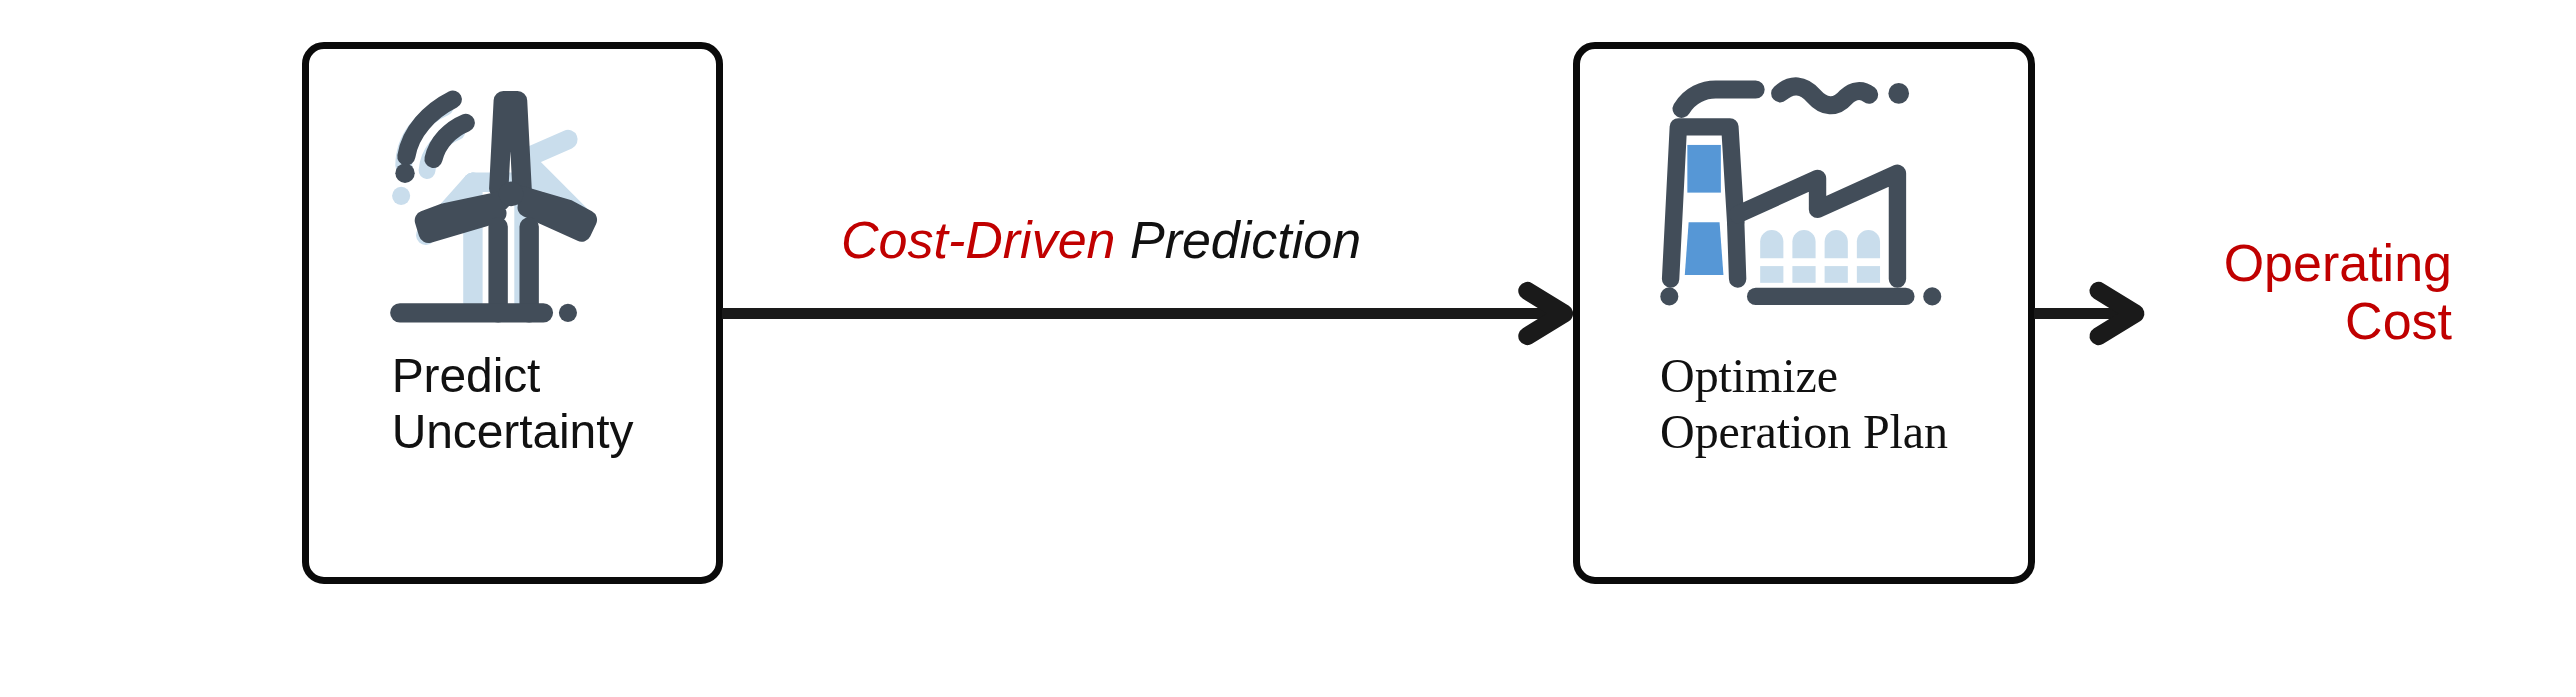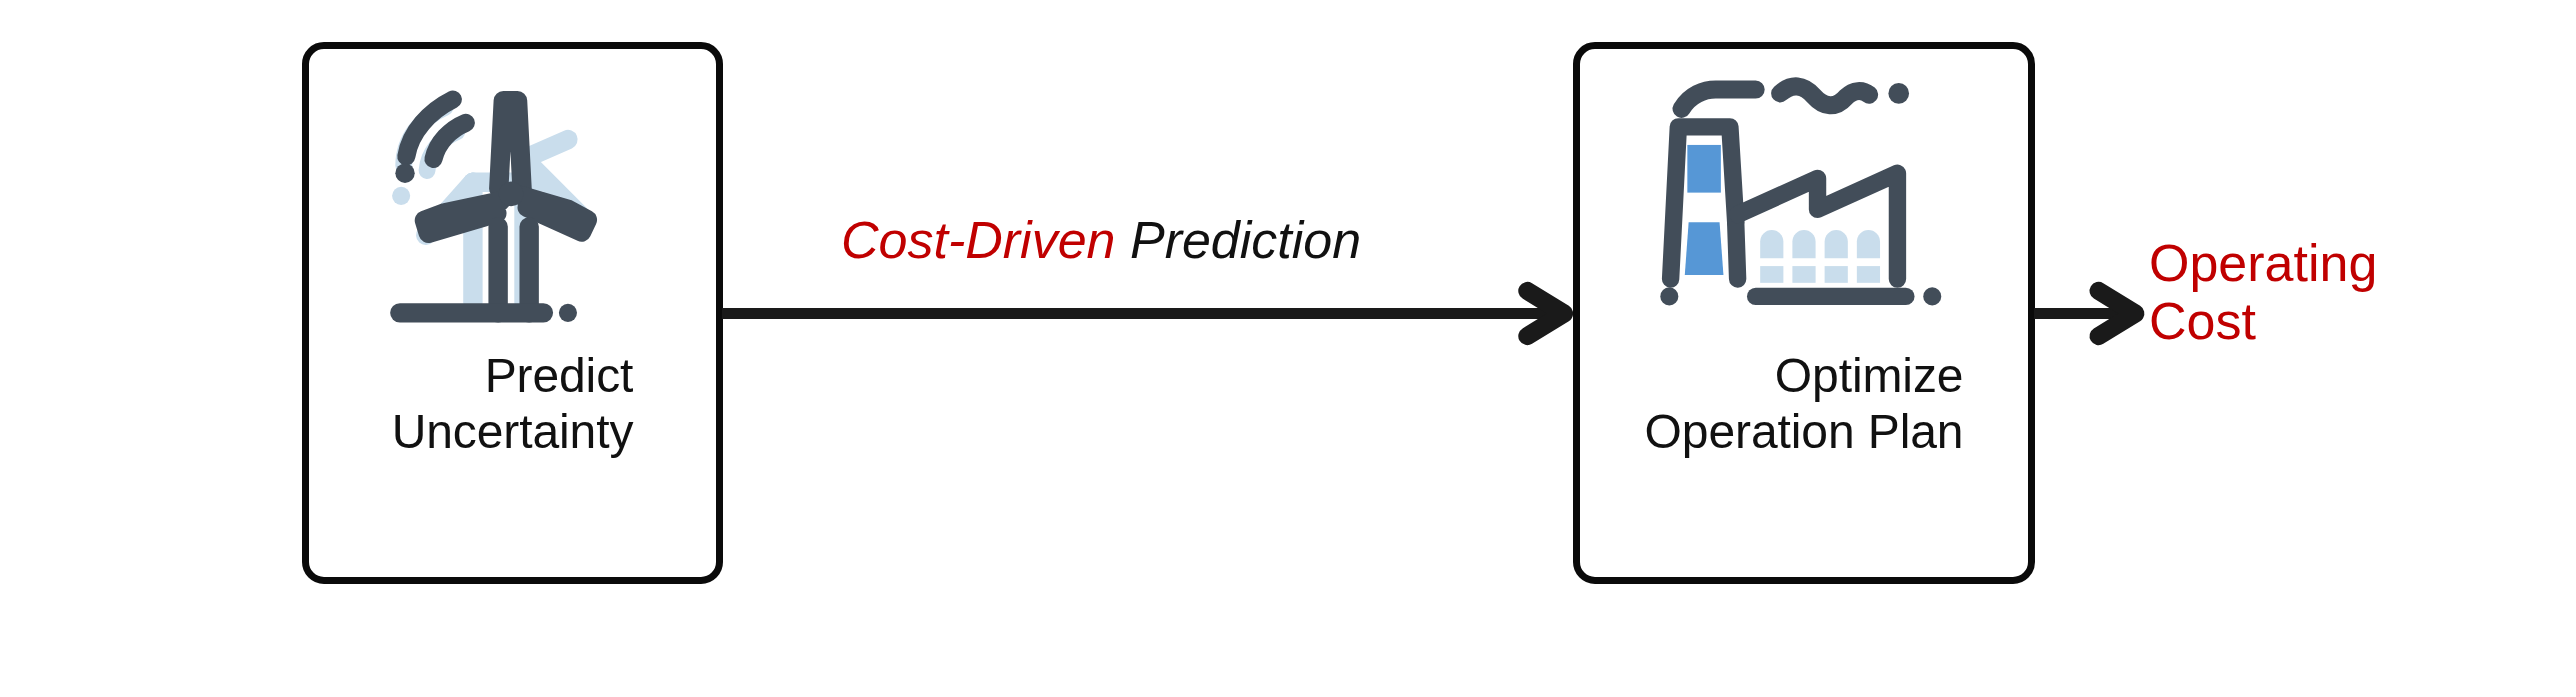--- a/index.html
+++ b/index.html
@@ -40,38 +40,39 @@
     top: 42px;
     width: 421px;
     height: 542px;
   }
 
   #node-optimize {
     left: 1573px;
     top: 42px;
     width: 462px;
     height: 542px;
+    font-family: Liberation Serif, serif;
   }
 
   .node-icon {
     position: relative;
     width: 100%;
     display: flex;
     align-items: center;
     justify-content: center;
   }
 
   #node-predict .node-icon { height: 303px; }
   #node-optimize .node-icon { height: 303px; }
 
   .node-label {
     font-size: 48px;
     line-height: 1.16;
     color: #111111;
-    text-align: right;
+    text-align: left;
     letter-spacing: -0.1px;
     white-space: pre-line;
     margin-top: -3.9px;
   }
 
   
   .arrow-svg {
     position: absolute;
     overflow: visible;
   }
@@ -107,21 +108,21 @@
   #label-cost-driven-prediction .hl { color: #C00000; }
 
   #label-operating-cost {
     position: absolute;
     left: 2149px;
     top: 234px;
     width: 303px;
     font-size: 52px;
     line-height: 1.12;
     color: #C00000;
-    text-align: left;
+    text-align: right;
     white-space: pre-line;
   }
 </style>
 </head>
 <body>
 
 <div class="stage">
 
   <div class="node-box" id="node-predict">
 

